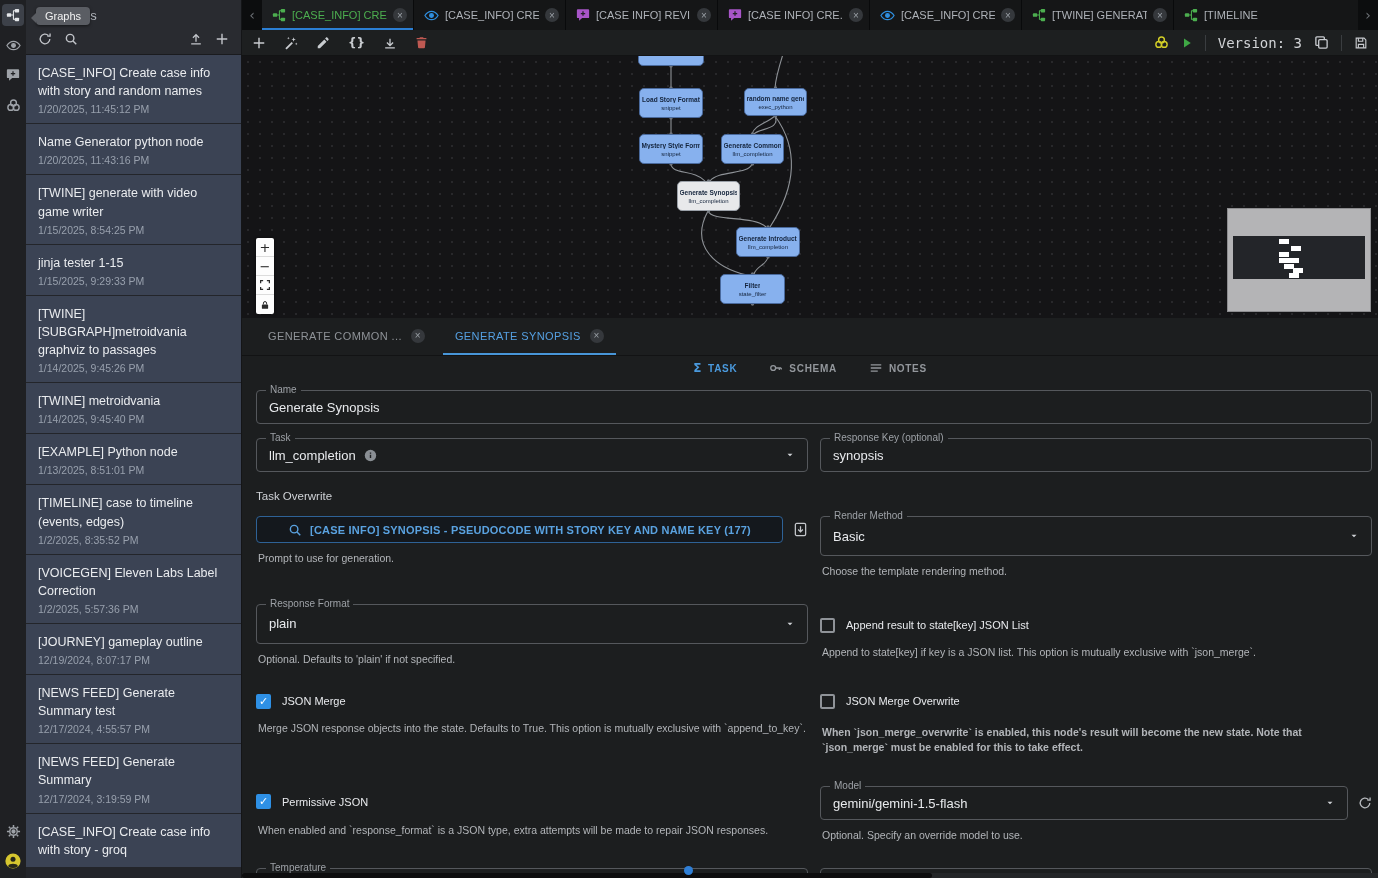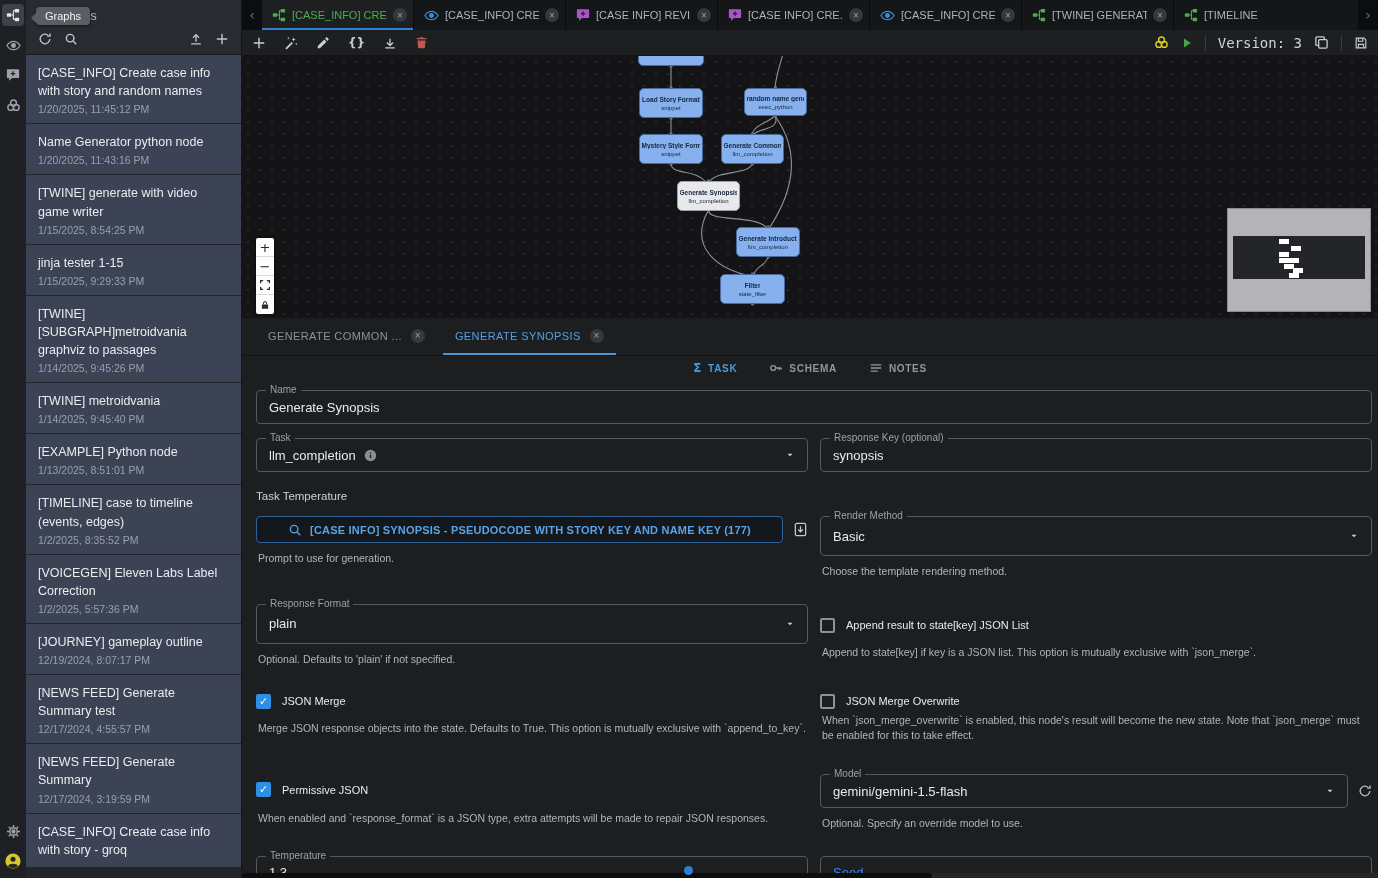--- a/index.html
+++ b/index.html
@@ -602,21 +602,21 @@
         <div class="fcol">
           <div class="field h30">
             <span class="lbl">Response Key (optional)</span>
             <span class="val">synopsis</span>
           </div>
         </div>
       </div>
 
       <div class="frow">
         <div class="fcol">
-          <div class="section-label">Task Temperature</div>
+          <div class="section-label">Task Overwrite</div>
         </div>
         <div class="fcol"></div>
       </div>
 
       <div class="frow mb24">
         <div class="fcol">
           <div class="prompt-row">
             <div class="prompt-btn">
               <span class="icon" style="color:#5aa2e0;">
                   <svg width="14" height="14" viewBox="0 0 16 16" fill="none" stroke="currentColor" stroke-width="1.6">
@@ -677,21 +677,21 @@
             <span class="cbox checked">✓</span>
             <span class="clabel">JSON Merge</span>
           </div>
           <div class="helper" style="margin-top:12px;">Merge JSON response objects into the state. Defaults to True. This option is mutually exclusive with `append_to_key`.</div>
         </div>
         <div class="fcol">
           <div class="checkrow">
             <span class="cbox"></span>
             <span class="clabel">JSON Merge Overwrite</span>
           </div>
-          <div class="helper" style="margin-top:4px;">When `json_merge_overwrite` is enabled, this node's result will become the new state. Note that `json_merge` must be enabled for this to take effect.</div>
+          <div class="helper" style="margin-top:16px;font-weight:bold;">When `json_merge_overwrite` is enabled, this node's result will become the new state. Note that `json_merge` must be enabled for this to take effect.</div>
         </div>
       </div>
 
       <div class="frow mb24">
         <div class="fcol pt8">
           <div class="checkrow">
             <span class="cbox checked">✓</span>
             <span class="clabel">Permissive JSON</span>
           </div>
           <div class="helper" style="margin-top:14px;">When enabled and `response_format` is a JSON type, extra attempts will be made to repair JSON responses.</div>

